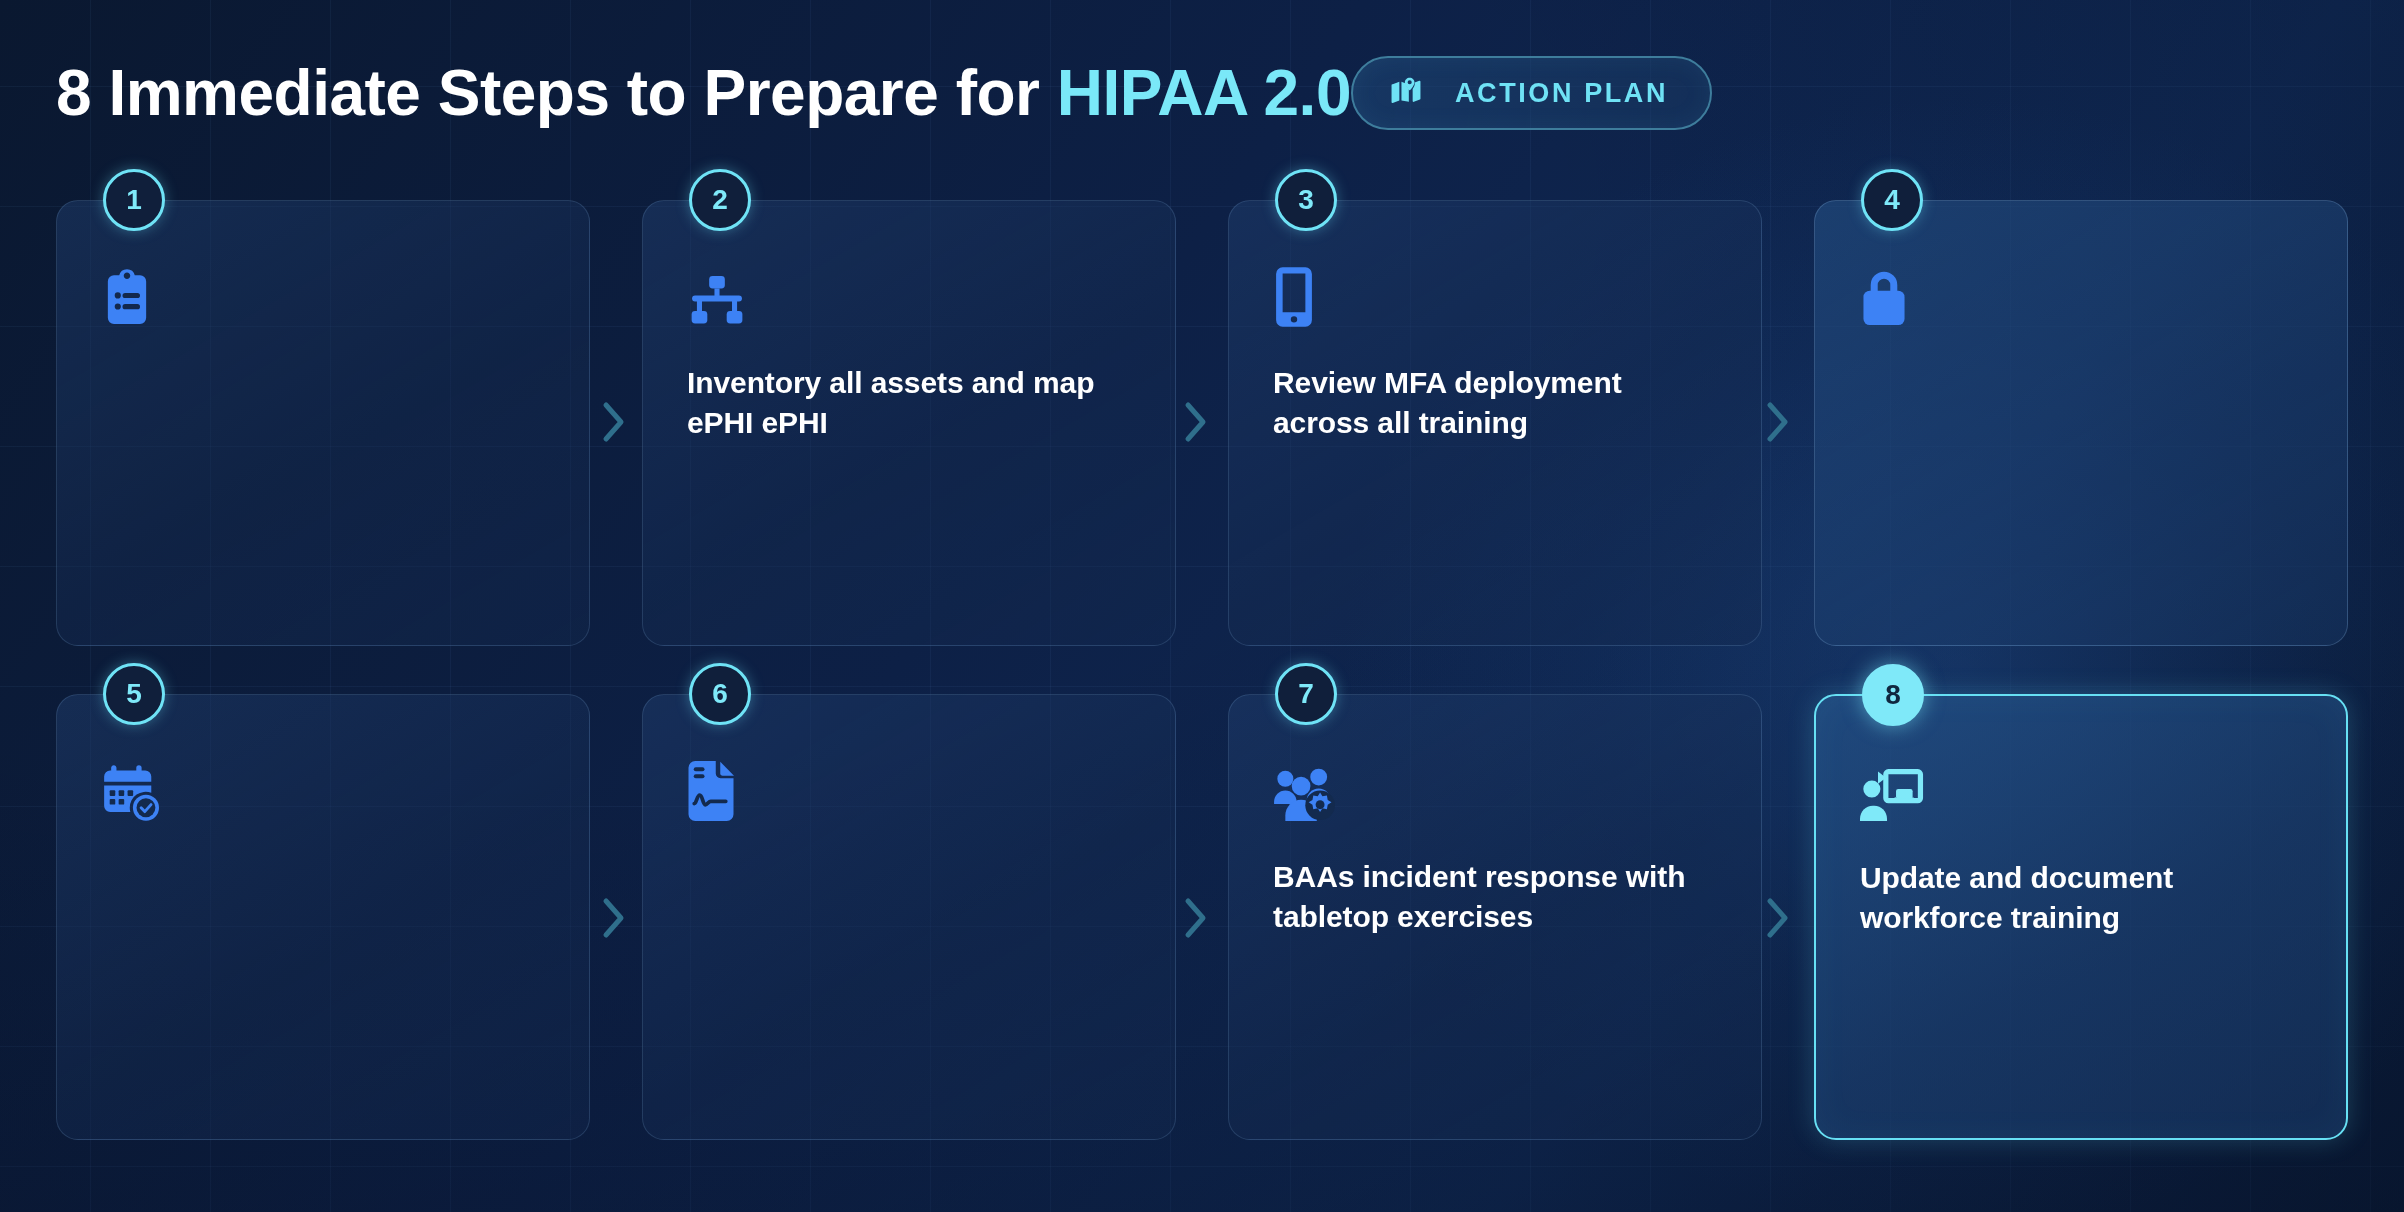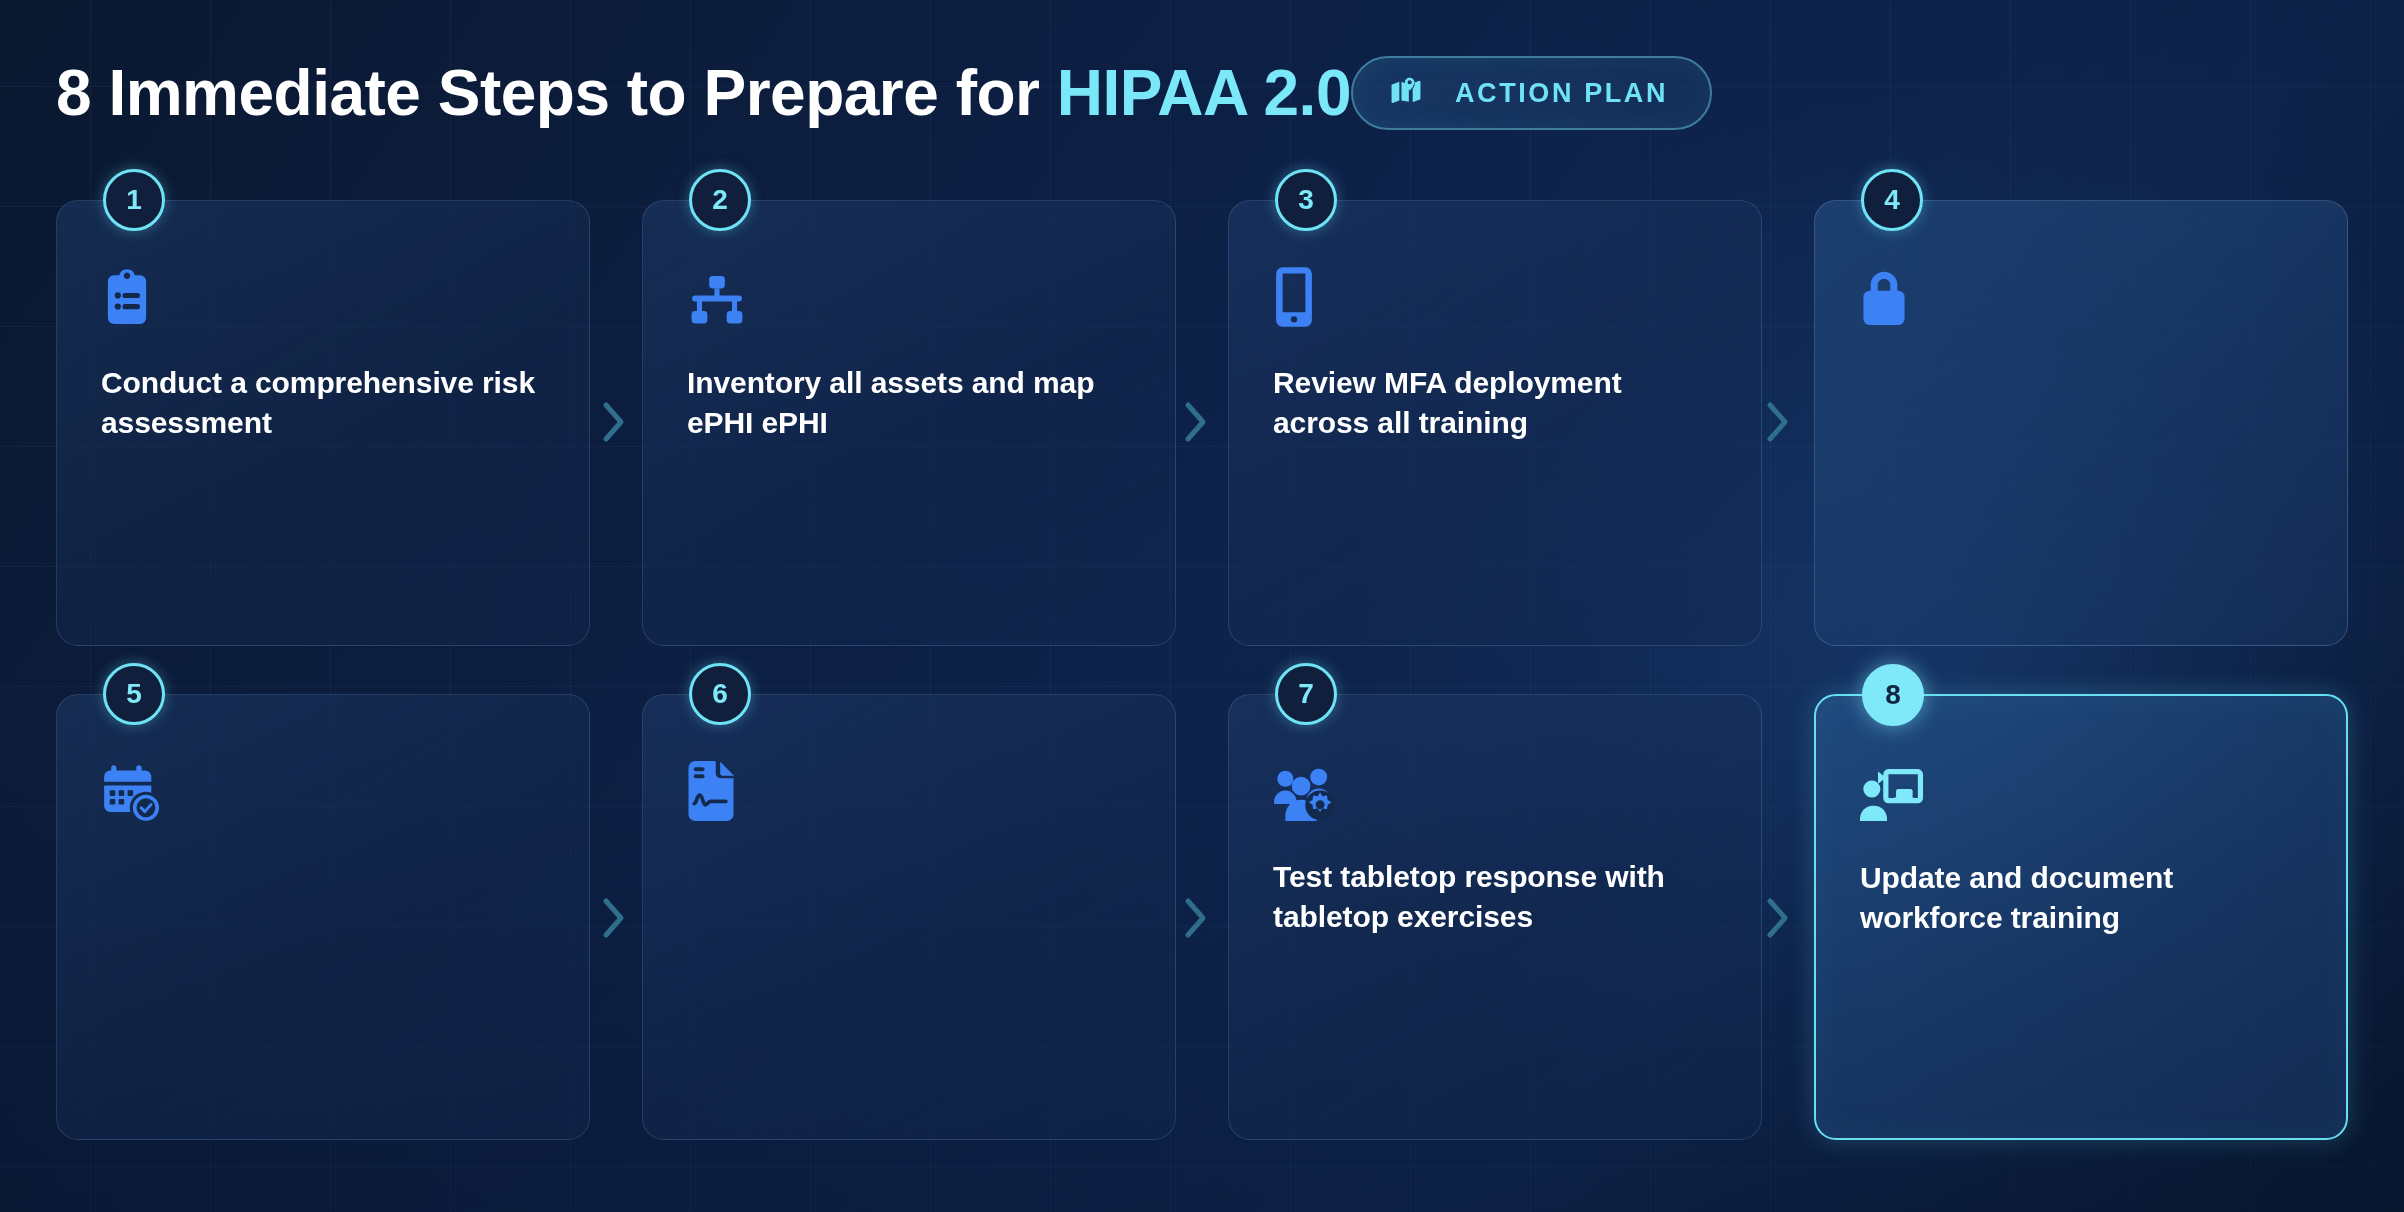--- a/index.html
+++ b/index.html
@@ -157,21 +157,20 @@
   <div class="grid">
 
     <div class="cardwrap">
       <div class="card">
         <div class="numbadge">1</div>
         <div class="card-icon">
           <svg width="52" height="58" viewBox="0 0 22 24" fill="#3d82f5">
             <path d="M16.5 2.4h-2.2a3.4 3.4 0 0 0-6.6 0H5.5A2.6 2.6 0 0 0 2.9 5v15.4A2.6 2.6 0 0 0 5.5 23h11a2.6 2.6 0 0 0 2.6-2.6V5a2.6 2.6 0 0 0-2.6-2.6zM11 1.2c.76 0 1.38.62 1.38 1.38S11.76 3.96 11 3.96 9.62 3.34 9.62 2.58 10.24 1.2 11 1.2zM7.1 16.9a1.3 1.3 0 1 1 0-2.6 1.3 1.3 0 0 1 0 2.6zm0-4.7a1.3 1.3 0 1 1 0-2.6 1.3 1.3 0 0 1 0 2.6zm8.3 4.55h-5.2a1.1 1.1 0 0 1 0-2.2h5.2a1.1 1.1 0 0 1 0 2.2zm0-4.7h-5.2a1.1 1.1 0 0 1 0-2.2h5.2a1.1 1.1 0 0 1 0 2.2z"></path>
           </svg>
         </div>
-        <div class="card-text">Conduct a comprehensive risk assessment</div>
       </div>
     </div>
 
     <div class="cardwrap">
       <div class="card">
         <div class="numbadge">2</div>
         <div class="card-icon">
           <svg width="60" height="54" viewBox="0 0 26 22" fill="#3d82f5">
             <rect x="9.6" y="0.6" width="6.8" height="5.4" rx="1.5"></rect>
             <rect x="2.0" y="15.8" width="6.8" height="5.4" rx="1.5"></rect>
@@ -254,21 +253,21 @@
             <path d="M0.4 14.8c0-2.7 2.2-4.8 4.8-4.8s4.8 2.1 4.8 4.8v1.0H0.4z"></path>
             <circle cx="19.4" cy="4.3" r="3.6"></circle>
             <path d="M14.3 14.3c0-2.8 2.3-5.1 5.1-5.1s5.1 2.3 5.1 5.1v1.2H14.3z"></path>
             <circle cx="11.9" cy="8.1" r="4.0"></circle>
             <path d="M5.2 20.6c0-3.7 3.0-6.7 6.7-6.7s6.7 3.0 6.7 6.7V23H5.2z"></path>
             <circle cx="20.0" cy="16.3" r="6.3" fill="#132a4e"></circle>
             <path d="M20.0 10.9l1.0 1.6 1.9-.35.35 1.9 1.6 1.0-1.6 1.0-.35 1.9-1.9-.35-1.0 1.6-1.0-1.6-1.9.35-.35-1.9-1.6-1.0 1.6-1.0.35-1.9 1.9.35z"></path>
             <circle cx="20.0" cy="16.05" r="1.9" fill="#132a4e"></circle>
           </svg>
         </div>
-        <div class="card-text">Test tabletop response with tabletop exercises</div>
+        <div class="card-text">BAAs incident response with tabletop exercises</div>
       </div>
     </div>
 
     <div class="cardwrap">
       <div class="card active">
         <div class="numbadge filled">8</div>
         <div class="card-icon">
           <svg width="64" height="56" viewBox="0 0 27 23" fill="#7fe9f9">
             <path d="M12.0 1.0h12.4a2.2 2.2 0 0 1 2.2 2.2v10.0a2.2 2.2 0 0 1-2.2 2.2H12.0a2.2 2.2 0 0 1-2.2-2.2V3.2A2.2 2.2 0 0 1 12.0 1.0zm0 2.2v10.0h12.4V3.2z"></path>
             <path d="M14.6 12.9h8.0v0.4h-8.0z"></path>

